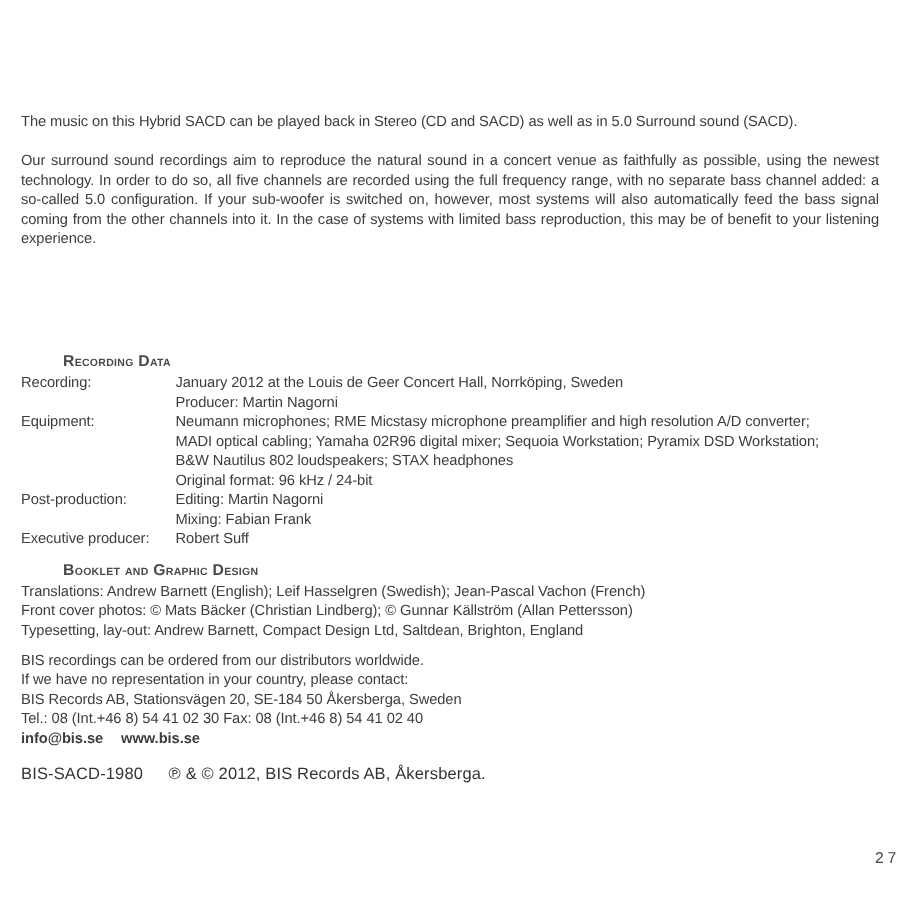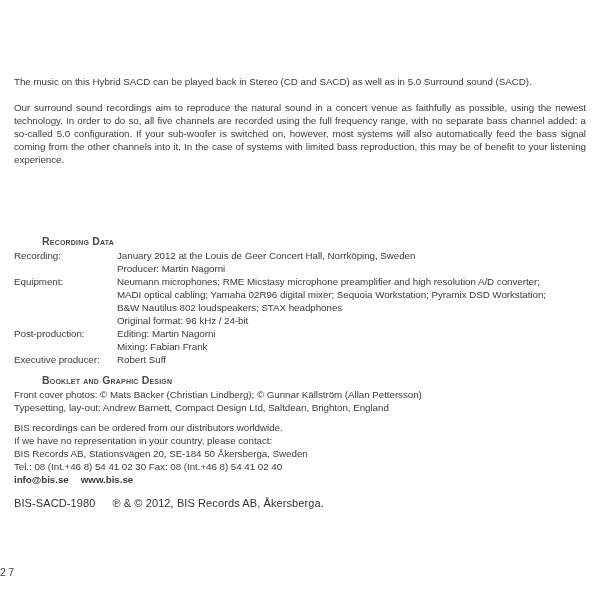--- a/index.html
+++ b/index.html
@@ -29,21 +29,21 @@
   .dl-values{flex:1;}
   .line{white-space:nowrap;}
   .dist-block{margin-top:7px;}
   .bold-line{font-weight:bold;}
   .bold-line .gap{display:inline-block;width:12px;}
   .catalog-line{
     margin-top:8px;font-size:11px;line-height:18px;color:#333333;letter-spacing:0.1px;
   }
   .catalog-line .cat-num{display:inline-block;margin-right:17px;}
   .page-number{
-    position:absolute;top:566px;left:0;width:600px;text-align:left;
+    position:absolute;top:566px;left:0;width:600px;text-align:right;
     font-size:10.5px;letter-spacing:2.5px;color:#444444;
   }
 </style>
 </head>
 <body>
 
 <div class="page">
 
   <div class="body-text">
     <p class="para">The music on this Hybrid SACD can be played back in Stereo (CD and SACD) as well as in 5.0 Surround sound (SACD).</p>
@@ -80,20 +80,21 @@
       <div class="dl-label">Executive producer:</div>
       <div class="dl-values">
         <div class="line">Robert Suff</div>
       </div>
     </div>
   </div>
 
   <h2 class="sc-heading heading-booklet">Booklet and Graphic Design</h2>
 
   <div class="body-text">
+    <div class="line">Translations: Andrew Barnett (English); Leif Hasselgren (Swedish); Jean-Pascal Vachon (French)</div>
     <div class="line">Front cover photos: © Mats Bäcker (Christian Lindberg); © Gunnar Källström (Allan Pettersson)</div>
     <div class="line">Typesetting, lay-out: Andrew Barnett, Compact Design Ltd, Saltdean, Brighton, England</div>
   </div>
 
   <div class="body-text dist-block">
     <div class="line">BIS recordings can be ordered from our distributors worldwide.</div>
     <div class="line">If we have no representation in your country, please contact:</div>
     <div class="line">BIS Records AB, Stationsvägen 20, SE-184 50 Åkersberga, Sweden</div>
     <div class="line">Tel.: 08 (Int.+46 8) 54 41 02 30 Fax: 08 (Int.+46 8) 54 41 02 40</div>
     <div class="line bold-line">

